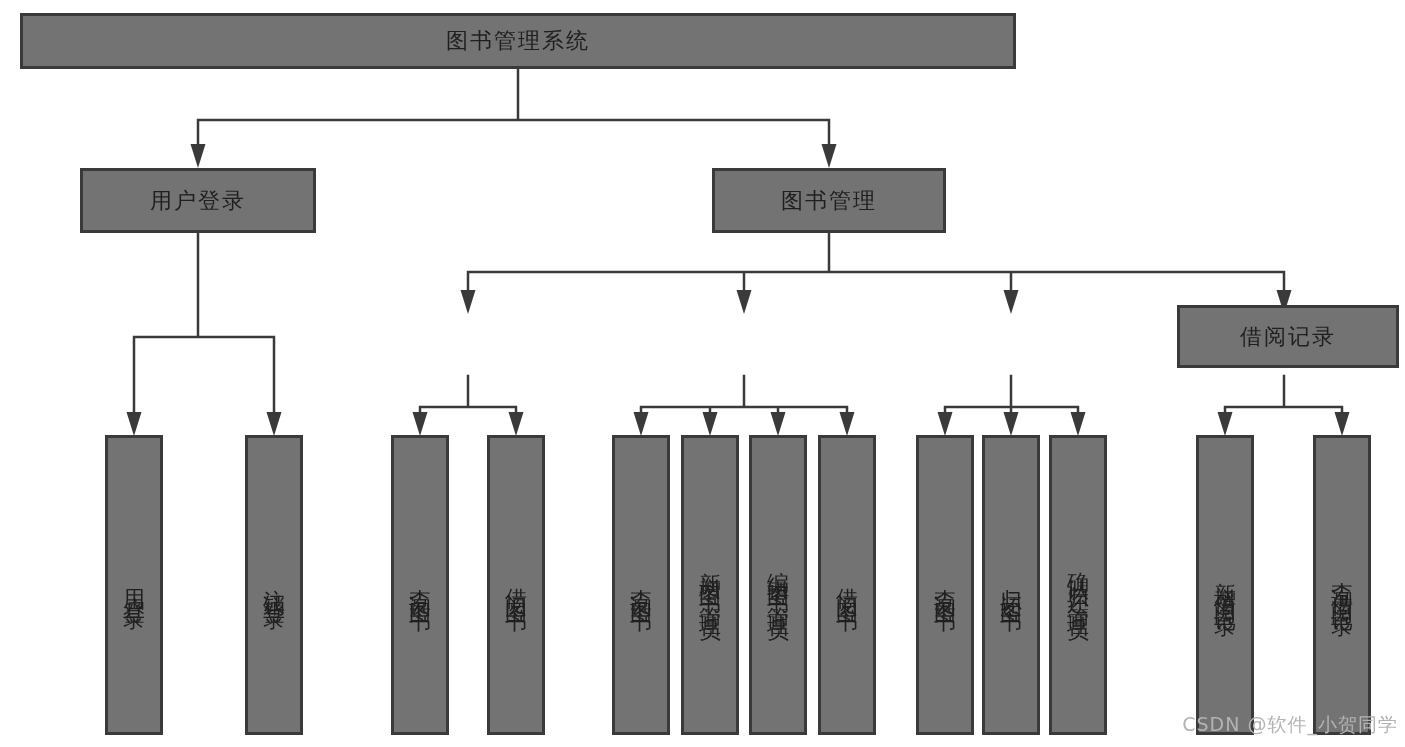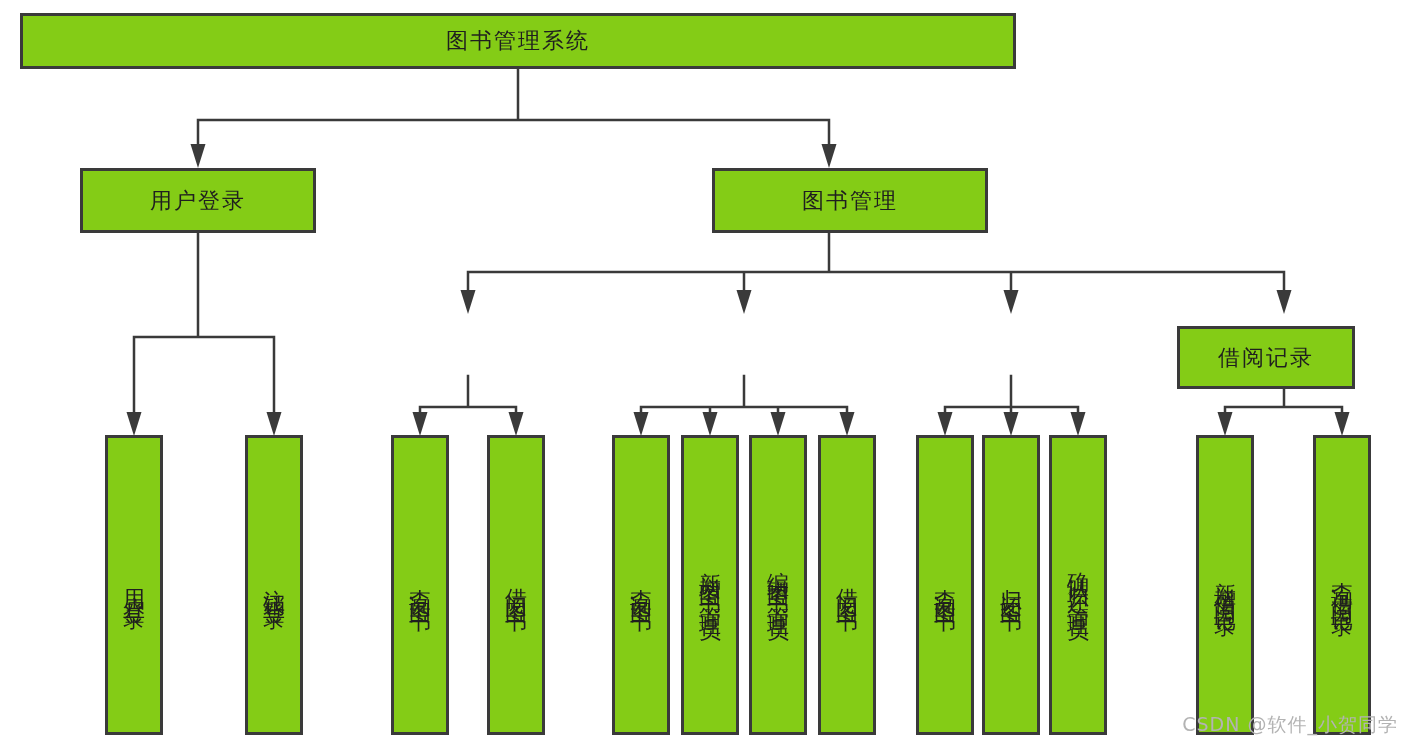--- a/index.html
+++ b/index.html
@@ -13,21 +13,21 @@
   }
   .connectors {
     position: absolute;
     left: 0; top: 0;
     width: 1405px; height: 747px;
   }
   .box {
     position: absolute;
     box-sizing: border-box;
     border: 3px solid #3a3a3a;
-    background: #84cc16;
+    background: #737373;
     display: flex;
     align-items: center;
     justify-content: center;
     color: #1f1f1f;
     font-size: 22px;
     letter-spacing: 2px;
     text-align: center;
     z-index: 2;
   }
   .leaf {
@@ -86,25 +86,25 @@
     </g>
   </svg>
 
   <div class="box" style="left:20px; top:13px; width:996px; height:56px;">
     <span>图书管理系统</span>
   </div>
 
   <div class="box" style="left:80px; top:168px; width:236px; height:65px;">
     <span>用户登录</span>
   </div>
-  <div class="box" style="left:712px; top:168px; width:276px; height:65px;align-items:center;">
+  <div class="box" style="left:712px; top:168px; width:234px; height:65px;align-items:center;">
     <span>图书管理</span>
   </div>
 
-  <div class="box" style="left:1177px; top:326px; width:178px; height:63px;">
+  <div class="box" style="left:1177px; top:305px; width:222px; height:63px;">
     <span>借阅记录</span>
   </div>
 
   <div class="box leaf" style="left:105px; top:435px; width:58px; height:300px;">
     <span>用户登录</span>
   </div>
   <div class="box leaf" style="left:245px; top:435px; width:58px; height:300px;">
     <span>注销登录</span>
   </div>
 

